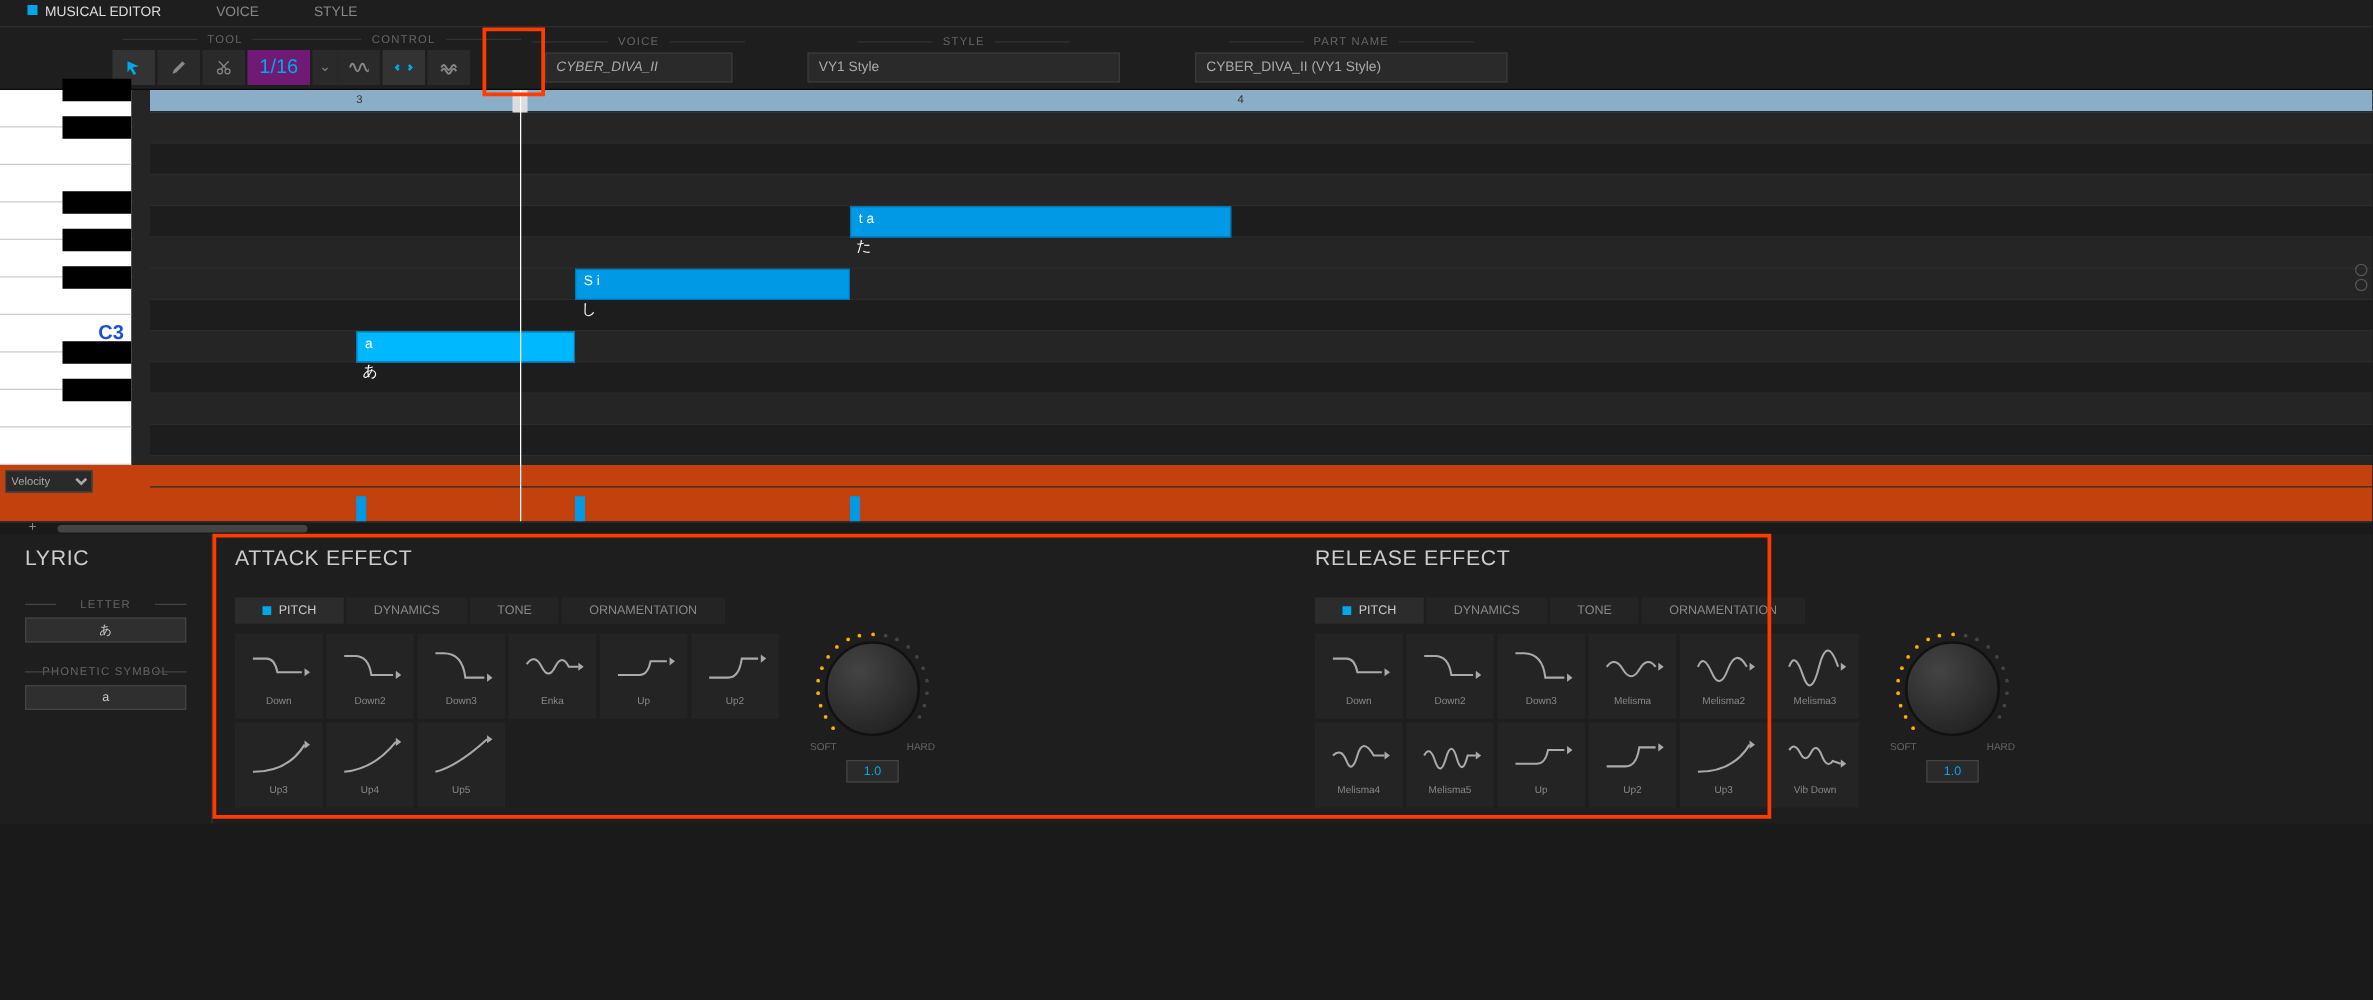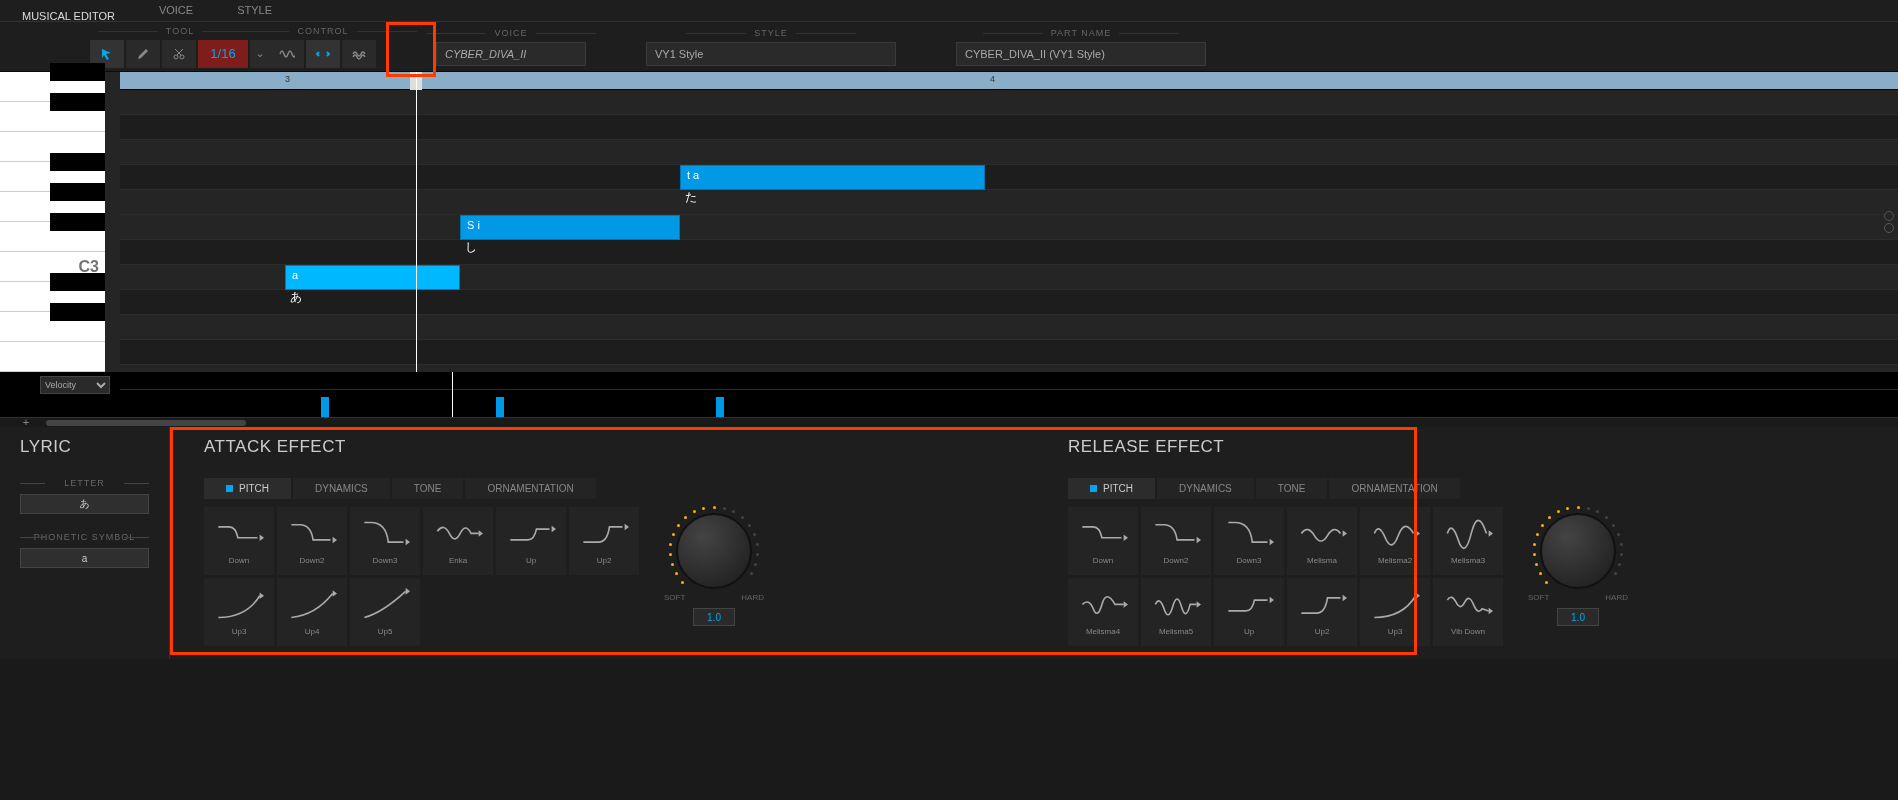--- a/index.html
+++ b/index.html
@@ -1,77 +1,77 @@
 <!DOCTYPE html>
 <html><head>
 <meta charset="utf-8">
 <style>
 * { margin: 0; padding: 0; box-sizing: border-box; font-family: Arial, sans-serif; }
 body { background: #1a1a1a; color: #999; width: 1898px; height: 800px; overflow: hidden; font-size: 11px; }
 
 .top-tabs { display: flex; height: 22px; background: #1e1e1e; border-bottom: 1px solid #333; }
-.top-tab { padding: 4px 22px; cursor: pointer; color: #888; display: flex; align-items: center; gap: 6px; flex-direction: column; }
+.top-tab { padding: 4px 22px; cursor: pointer; color: #888; display: flex; align-items: flex-start; gap: 6px; }
 .top-tab.active { color: #ddd; }
 .tab-marker { width: 8px; height: 8px; background: #00a8e8; }
 
 .toolbar { display: flex; height: 50px; background: #1e1e1e; align-items: center; padding: 0 10px; border-bottom: 1px solid #0a0a0a; }
 .tool-group { display: flex; flex-direction: column; align-items: center; gap: 4px; }
 .tool-label { font-size: 9px; color: #666; letter-spacing: 1px; position: relative; }
 .tool-label::before, .tool-label::after { content:""; position:absolute; top:50%; width:60px; height:1px; background:#333; }
 .tool-label::before { right:100%; margin-right:8px; }
 .tool-label::after { left:100%; margin-left:8px; }
 .tool-buttons { display: flex; gap: 2px; }
 .tool-btn { width: 34px; height: 28px; background: #2a2a2a; border: none; cursor: pointer; color: #888; display: flex; align-items: center; justify-content: center; }
 .tool-btn.active { background: #333; color: #00a8e8; }
-.quantize-box { width: 50px; height: 28px; background: #7f1d1d; color: #00a8e8; text-align: center; line-height: 28px; font-size: 13px; }
+.quantize-box { width: 50px; height: 28px; background: #701a75; color: #00a8e8; text-align: center; line-height: 28px; font-size: 16px; }
 .dropdown-caret { width: 20px; height: 28px; background: #2a2a2a; display: flex; align-items: center; justify-content: center; color: #888; }
 .text-field { width: 250px; height: 24px; background: #2a2a2a; border: 1px solid #3a3a3a; color: #aaa; padding: 0 8px; font-size: 11px; }
 
 .highlight-red { position: absolute; border: 3px solid #ff3b00; pointer-events: none; z-index: 100; }
 
 .editor { display: flex; height: 300px; background: #252525; position: relative; }
 .piano { width: 105px; background: #fff; display: flex; flex-direction: column; }
 .white-key { flex: 1; border-bottom: 1px solid #ccc; position: relative; }
 .black-key { position: absolute; right: 0; width: 55px; height: 60%; background: #000; top: -30%; z-index: 2; }
-.key-label { position: absolute; right: 6px; top: 50%; transform: translateY(-50%); font-size: 16px; color: #737373; font-weight: bold; z-index: 3; }
+.key-label { position: absolute; right: 6px; top: 50%; transform: translateY(-50%); font-size: 16px; color: #1d4ed8; font-weight: bold; z-index: 3; }
 
 .grid-area { flex: 1; position: relative; background: #252525; }
 .ruler { height: 18px; background: #8aaec8; position: relative; border-bottom: 1px solid #000; }
 .ruler-num { position: absolute; top: 2px; font-size: 9px; color: #333; }
 .grid-rows { position: absolute; top: 18px; left: 0; right: 0; bottom: 0; }
 .grid-row { height: 25px; border-bottom: 1px solid #2c2c2c; position: relative; }
 .grid-row.black { background: #1d1d1d; }
 .playhead-marker { position: absolute; top: 0; width: 12px; height: 18px; background: #ddd; transform: translateX(-50%); }
 
 .note { position: absolute; height: 25px; background: #0099e5; color: #fff; font-size: 11px; padding: 3px 6px; border: 1px solid #0077b3; }
 .note.selected { background: #00b8ff; }
 .note-lyric { position: absolute; color: #fff; font-size: 12px; top: 100%; left: 4px; }
 .playhead { position: absolute; top: 0; bottom: 0; width: 1px; background: #fff; }
 
-.velocity-lane { height: 45px; background: #000000; display: flex; padding-left: 36px; }
+.velocity-lane { height: 45px; background: #c2410c; display: flex; }
 .velocity-sel { width: 90px; padding: 4px; }
 .velocity-sel select { width: 70px; height: 18px; background: #2a2a2a; border: 1px solid #444; color: #aaa; font-size: 9px; }
 .velocity-track { flex: 1; position: relative; }
 .vel-bar { position: absolute; width: 8px; background: #0099e5; bottom: 0; height: 20px; }
 
 .scroll-bar { height: 10px; background: #1a1a1a; border-top: 1px solid #333; display:flex; align-items:center; padding:0 20px; gap:4px; }
 .plus-btn { width:12px; height:10px; color:#888; font-size:11px; text-align:center; line-height:8px; }
 .scroll-thumb { width: 200px; height: 6px; background: #444; border-radius: 3px; margin-left:10px; }
 
 .bottom-panel { display: flex; height: 232px; background: #1e1e1e; position: relative; }
 
 .lyric-panel { width: 170px; padding: 10px 20px; border-right: 1px solid #333; }
 .panel-title { font-size: 17px; color: #ccc; margin-bottom: 21px; letter-spacing: 0.5px; }
 .sub-label { font-size: 9px; color: #666; text-align: center; margin-bottom: 6px; position: relative; letter-spacing: 1px;}
 .sub-label::before, .sub-label::after { content:""; position:absolute; top:50%; width:25px; height:1px; background:#444; }
 .sub-label::before { left:0; } .sub-label::after { right:0; }
 .lyric-input { width: 100%; height: 20px; background: #2f2f2f; border: 1px solid #444; color: #ccc; text-align: center; font-size: 10px; margin-bottom: 18px; }
 
 .effect-panel { flex: 1; display: flex; }
-.effect-section { flex: 1; padding: 10px 34px; }
+.effect-section { flex: 1; padding: 10px 18px; }
 .effect-tabs { display: flex; gap: 2px; margin-bottom: 8px; margin-top: 8px; }
 .effect-tab { padding: 5px 22px; background: #242424; font-size: 10px; color: #888; cursor: pointer; display:flex; align-items:center; gap:6px; }
 .effect-tab.active { background: #2c2c2c; color: #ccc; }
 .tab-sq { width:7px; height:7px; background:#00a8e8; }
 .effect-content { display:flex; gap:15px; align-items:flex-start; }
 .preset-grid { display: flex; flex-wrap: wrap; gap: 3px; width: 445px; }
 .preset { width: 70px; height: 68px; background: #242424; display: flex; flex-direction: column; align-items: center; justify-content: center; cursor: pointer; padding:4px; }
 .preset-icon { width: 50px; height: 35px; position: relative; margin-bottom:4px; }
 .preset-label { font-size: 8px; color: #888; }
 .knob-area { display: flex; flex-direction: column; align-items: center; gap: 6px; padding-top: 6px; }

